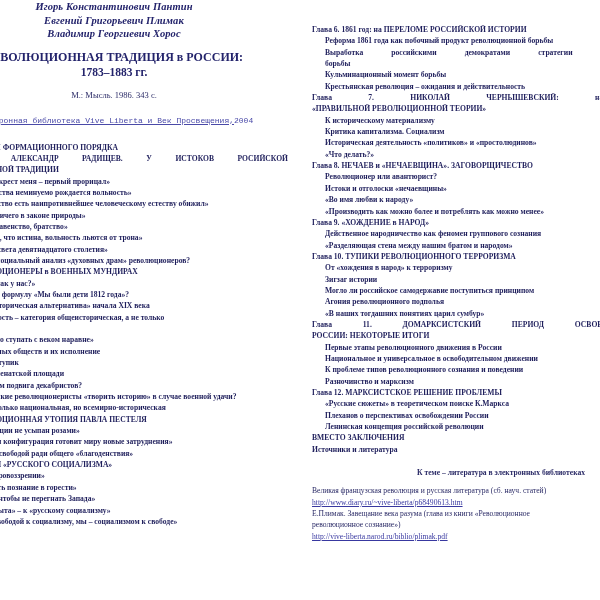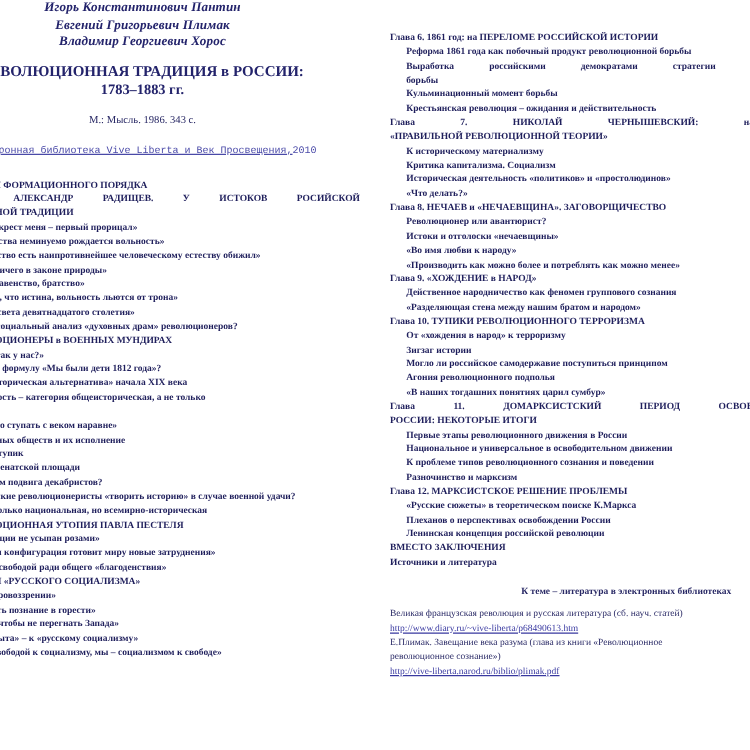--- a/index.html
+++ b/index.html
@@ -161,21 +161,21 @@
     </div>
 
     <div class="booktitle">
       <span>РЕВОЛЮЦИОННАЯ ТРАДИЦИЯ в РОССИИ:</span>
       <span class="years">1783–1883 гг.</span>
     </div>
 
     <div class="imprint">М.: Мысль. 1986. 343 с.</div>
 
     <div class="elib">
-      <span class="lnk">Электронная библиотека Vive Liberta и Век Просвещения,</span><span>2010</span>
+      <span class="lnk">Электронная библиотека Vive Liberta и Век Просвещения,</span><span>2004</span>
     </div>
 
     <div class="toc" id="toc-left">
         <div class="e chap">ПРЕДПОСЫЛКИ ФОРМАЦИОННОГО ПОРЯДКА</div>
         <div class="e chap justify">Глава 1. АЛЕКСАНДР РАДИЩЕВ. У ИСТОКОВ РОСИЙСКОЙ</div>
         <div class="e chap">РЕВОЛЮЦИОННОЙ ТРАДИЦИИ</div>
         <div class="e sub">«Я взглянул окрест меня – первый прорицал»</div>
         <div class="e sub">«Из мучительства неминуемо рождается вольность»</div>
         <div class="e sub">«Самодержавство есть наипротивнейшее человеческому естеству обижил»</div>
         <div class="e sub">«Не нашед... ничего в законе природы»</div>

